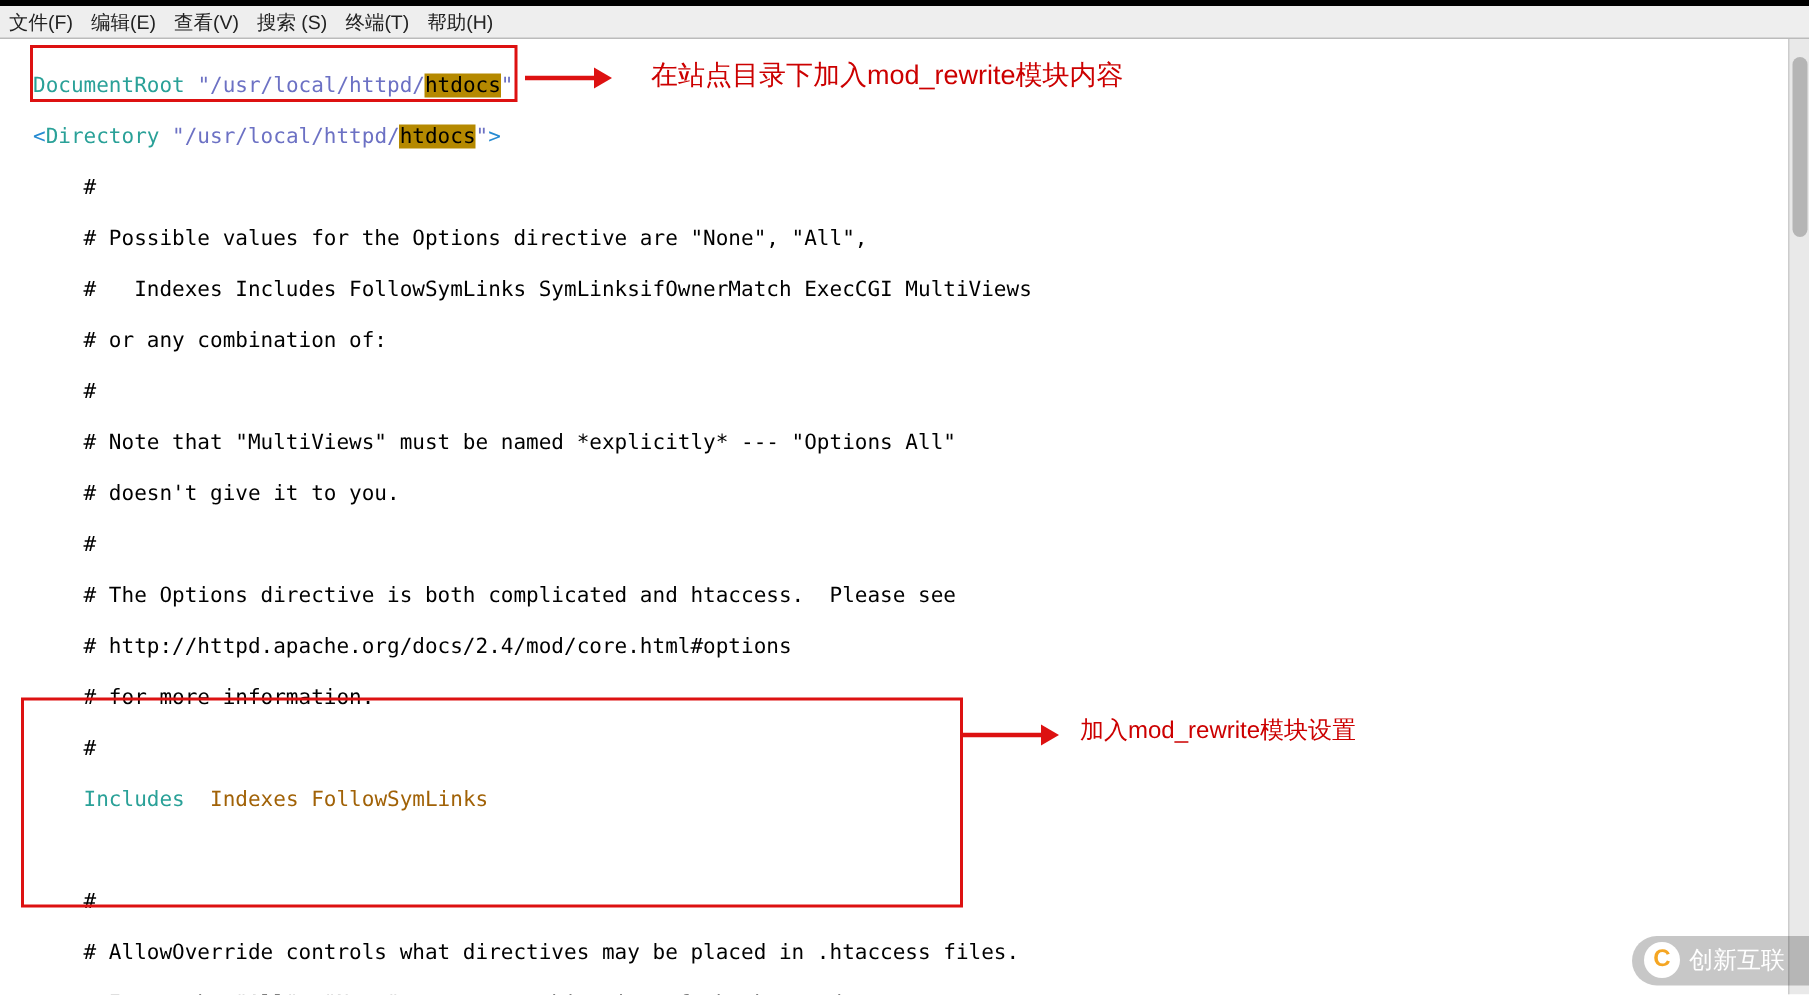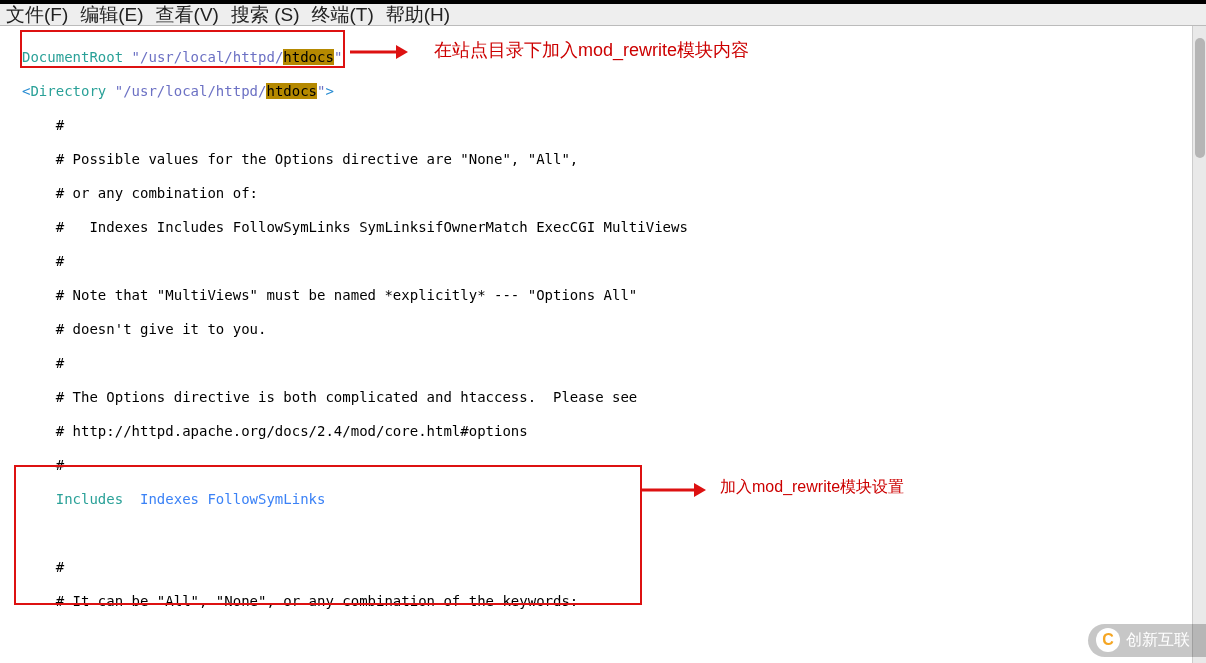--- a/index.html
+++ b/index.html
@@ -12,40 +12,40 @@
     height: 663px;
     position: relative;
     overflow: hidden;
   }
   .top-black { height: 4px; background: #000; }
   .menubar {
     background: #eeeeee;
     border-bottom: 1px solid #bbb;
     padding: 2px 6px;
     font-family: sans-serif;
-    font-size: 19px;
+    font-size: 13px;
     color: #222;
     display: flex;
     gap: 12px;
     height: 22px;
     align-items: center;
   }
   .menubar span { cursor: default; }
   .editor {
     position: relative;
     padding: 6px 0 0 22px;
     line-height: 17px;
     white-space: pre;
     font-family: "DejaVu Sans Mono", Consolas, monospace;
   }
   .c-keyword { color: #2aa198; }      
   .c-string  { color: #6c71c4; }      
   .c-hl      { background: #b58900; color:#000; } 
   .c-comment { color: #000; }
-  .c-value   { color: #3b82f6; }
+  .c-value   { color: #a16207; }
   .c-tag     { color: #268bd2; }      
   .line { min-height:17px; }
 
   .box1 {
     position:absolute;
     left:20px; top:30px;
     width:325px; height:38px;
     border:2px solid #d11;
     pointer-events:none;
   }
@@ -125,32 +125,34 @@
   <span>搜索 (S)</span>
   <span>终端(T)</span>
   <span>帮助(H)</span>
 </div>
 
 <div class="editor">
 <div class="line"><span class="c-keyword">DocumentRoot</span> <span class="c-string">"/usr/local/httpd/</span><span class="c-hl">htdocs</span><span class="c-string">"</span></div>
 <div class="line"><span class="c-tag">&lt;</span><span class="c-keyword">Directory</span><span class="c-string"> "/usr/local/httpd/</span><span class="c-hl">htdocs</span><span class="c-string">"</span><span class="c-tag">&gt;</span></div>
 <div class="line c-comment">    #</div>
 <div class="line c-comment">    # Possible values for the Options directive are "None", "All",</div>
+<div class="line c-comment">    #   Indexes Includes FollowSymLinks SymLinksifOwnerMatch ExecCGI MultiViews</div>
 <div class="line c-comment">    # or any combination of:</div>
-<div class="line c-comment">    #   Indexes Includes FollowSymLinks SymLinksifOwnerMatch ExecCGI MultiViews</div>
 <div class="line c-comment">    #</div>
 <div class="line c-comment">    # Note that "MultiViews" must be named *explicitly* --- "Options All"</div>
 <div class="line c-comment">    # doesn't give it to you.</div>
 <div class="line c-comment">    #</div>
 <div class="line c-comment">    # The Options directive is both complicated and htaccess.  Please see</div>
 <div class="line c-comment">    # http://httpd.apache.org/docs/2.4/mod/core.html#options</div>
+<div class="line c-comment">    # for more information.</div>
 <div class="line c-comment">    #</div>
 <div class="line"><span class="c-keyword">    Includes</span><span class="c-value">  Indexes FollowSymLinks</span></div>
 <div class="line c-comment"></div>
 <div class="line c-comment">    #</div>
+<div class="line c-comment">    # AllowOverride controls what directives may be placed in .htaccess files.</div>
 <div class="line c-comment">    # It can be "All", "None", or any combination of the keywords:</div>
 
 
 
 
 
 
 
 
 

